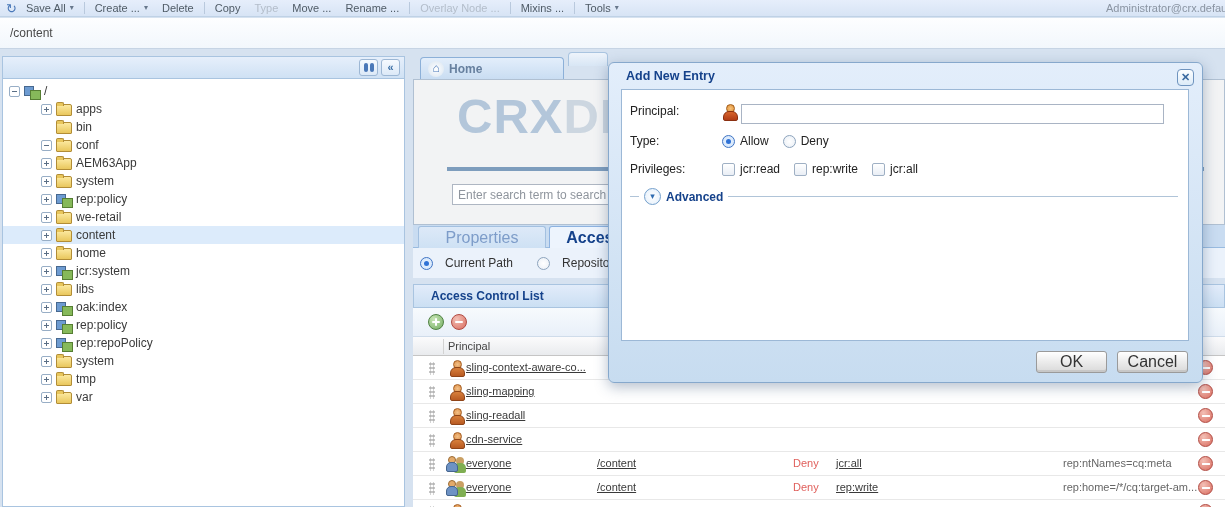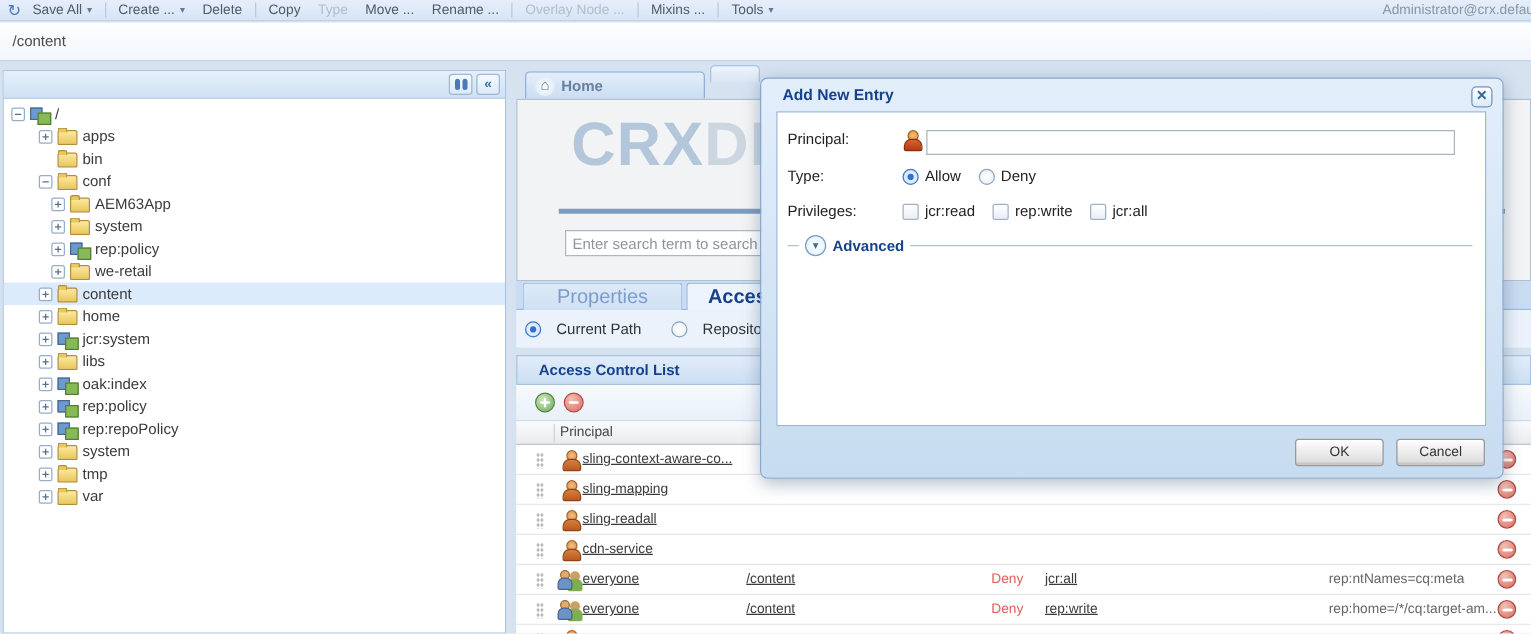--- a/index.html
+++ b/index.html
@@ -33,21 +33,21 @@
   .mini-btn{width:19px;height:17px;border:1px solid #9db7d4;border-radius:3px;
     background:linear-gradient(#f6faff,#dce9f7);display:flex;align-items:center;
     justify-content:center;cursor:pointer}
   .binoc{position:relative;width:10px;height:9px}
   .binoc::before{content:"";position:absolute;left:0;top:0;width:4px;height:9px;
     background:#4a78b8;border-radius:2px;box-shadow:6px 0 0 #4a78b8}
   .collapse-glyph{color:#3a6ea5;font-size:11px;font-weight:bold;line-height:1}
   .tree-body{padding-top:3px;font-size:12px;color:#3a3a3a}
   .trow{height:18px;display:flex;align-items:center;gap:4px;padding-left:6px;cursor:default;white-space:nowrap}
   .trow.sel{background:#dcebfb}
-  .trow.lvl1{padding-left:28px}.trow.lvl2{padding-left:38px}
+  .trow.lvl1{padding-left:38px}.trow.lvl2{padding-left:38px}
   .exp{width:11px;height:11px;flex:0 0 11px;border:1px solid #98aec6;border-radius:2px;
     background:#fff;position:relative}
   .exp::before,.exp.minus::before{content:"";position:absolute;left:2px;top:4px;width:5px;height:1px;background:#5b6f86}
   .exp.plus::after{content:"";position:absolute;left:4px;top:2px;width:1px;height:5px;background:#5b6f86}
   .exp.none{border:none;background:transparent}
   .exp.none::before{display:none}
   .t-ico{width:16px;height:13px;flex:0 0 16px;position:relative}
   .t-ico.folder{background:linear-gradient(#fce9a0,#e9c75d);border:1px solid #b28d36;border-radius:2px 2px 1px 1px;height:12px;margin-top:2px}
   .t-ico.folder::before{content:"";position:absolute;left:-1px;top:-3px;width:6px;height:3px;
     background:#e9c75d;border:1px solid #b28d36;border-bottom:none;border-radius:2px 2px 0 0}
@@ -165,21 +165,21 @@
   .adv-line.short{width:9px}
   .adv-line.long{flex:1}
   .adv-btn{width:17px;height:17px;border-radius:50%;border:1px solid #74a0cc;
     background:radial-gradient(#ffffff,#e2eefa);color:#2f6bb0;font-size:9px;display:flex;
     align-items:center;justify-content:center;cursor:pointer;line-height:1}
   .adv-label{font-size:12px;font-weight:bold;color:#15428b}
   .dlg-footer{position:absolute;left:0;right:0;bottom:0;height:40px;display:flex;
     justify-content:flex-end;align-items:center;gap:10px;padding-right:14px}
   .btn{width:71px;height:22px;border:1px solid #9a9a9a;border-radius:3px;
     background:linear-gradient(#ffffff,#ececec 48%,#d9d9d9);box-shadow:inset 0 -2px 0 #c7c7c7;
-    font-size:11px;color:#333;display:flex;align-items:center;justify-content:center;cursor:pointer;
+    font-size:16px;color:#333;display:flex;align-items:center;justify-content:center;cursor:pointer;
     font-family:"Liberation Sans",sans-serif}
 </style>
 </head>
 <body>
 
 <div id="app">
 
   <div class="toolbar">
     <span class="refresh-ic">↻</span>
     <span class="tb-item">

